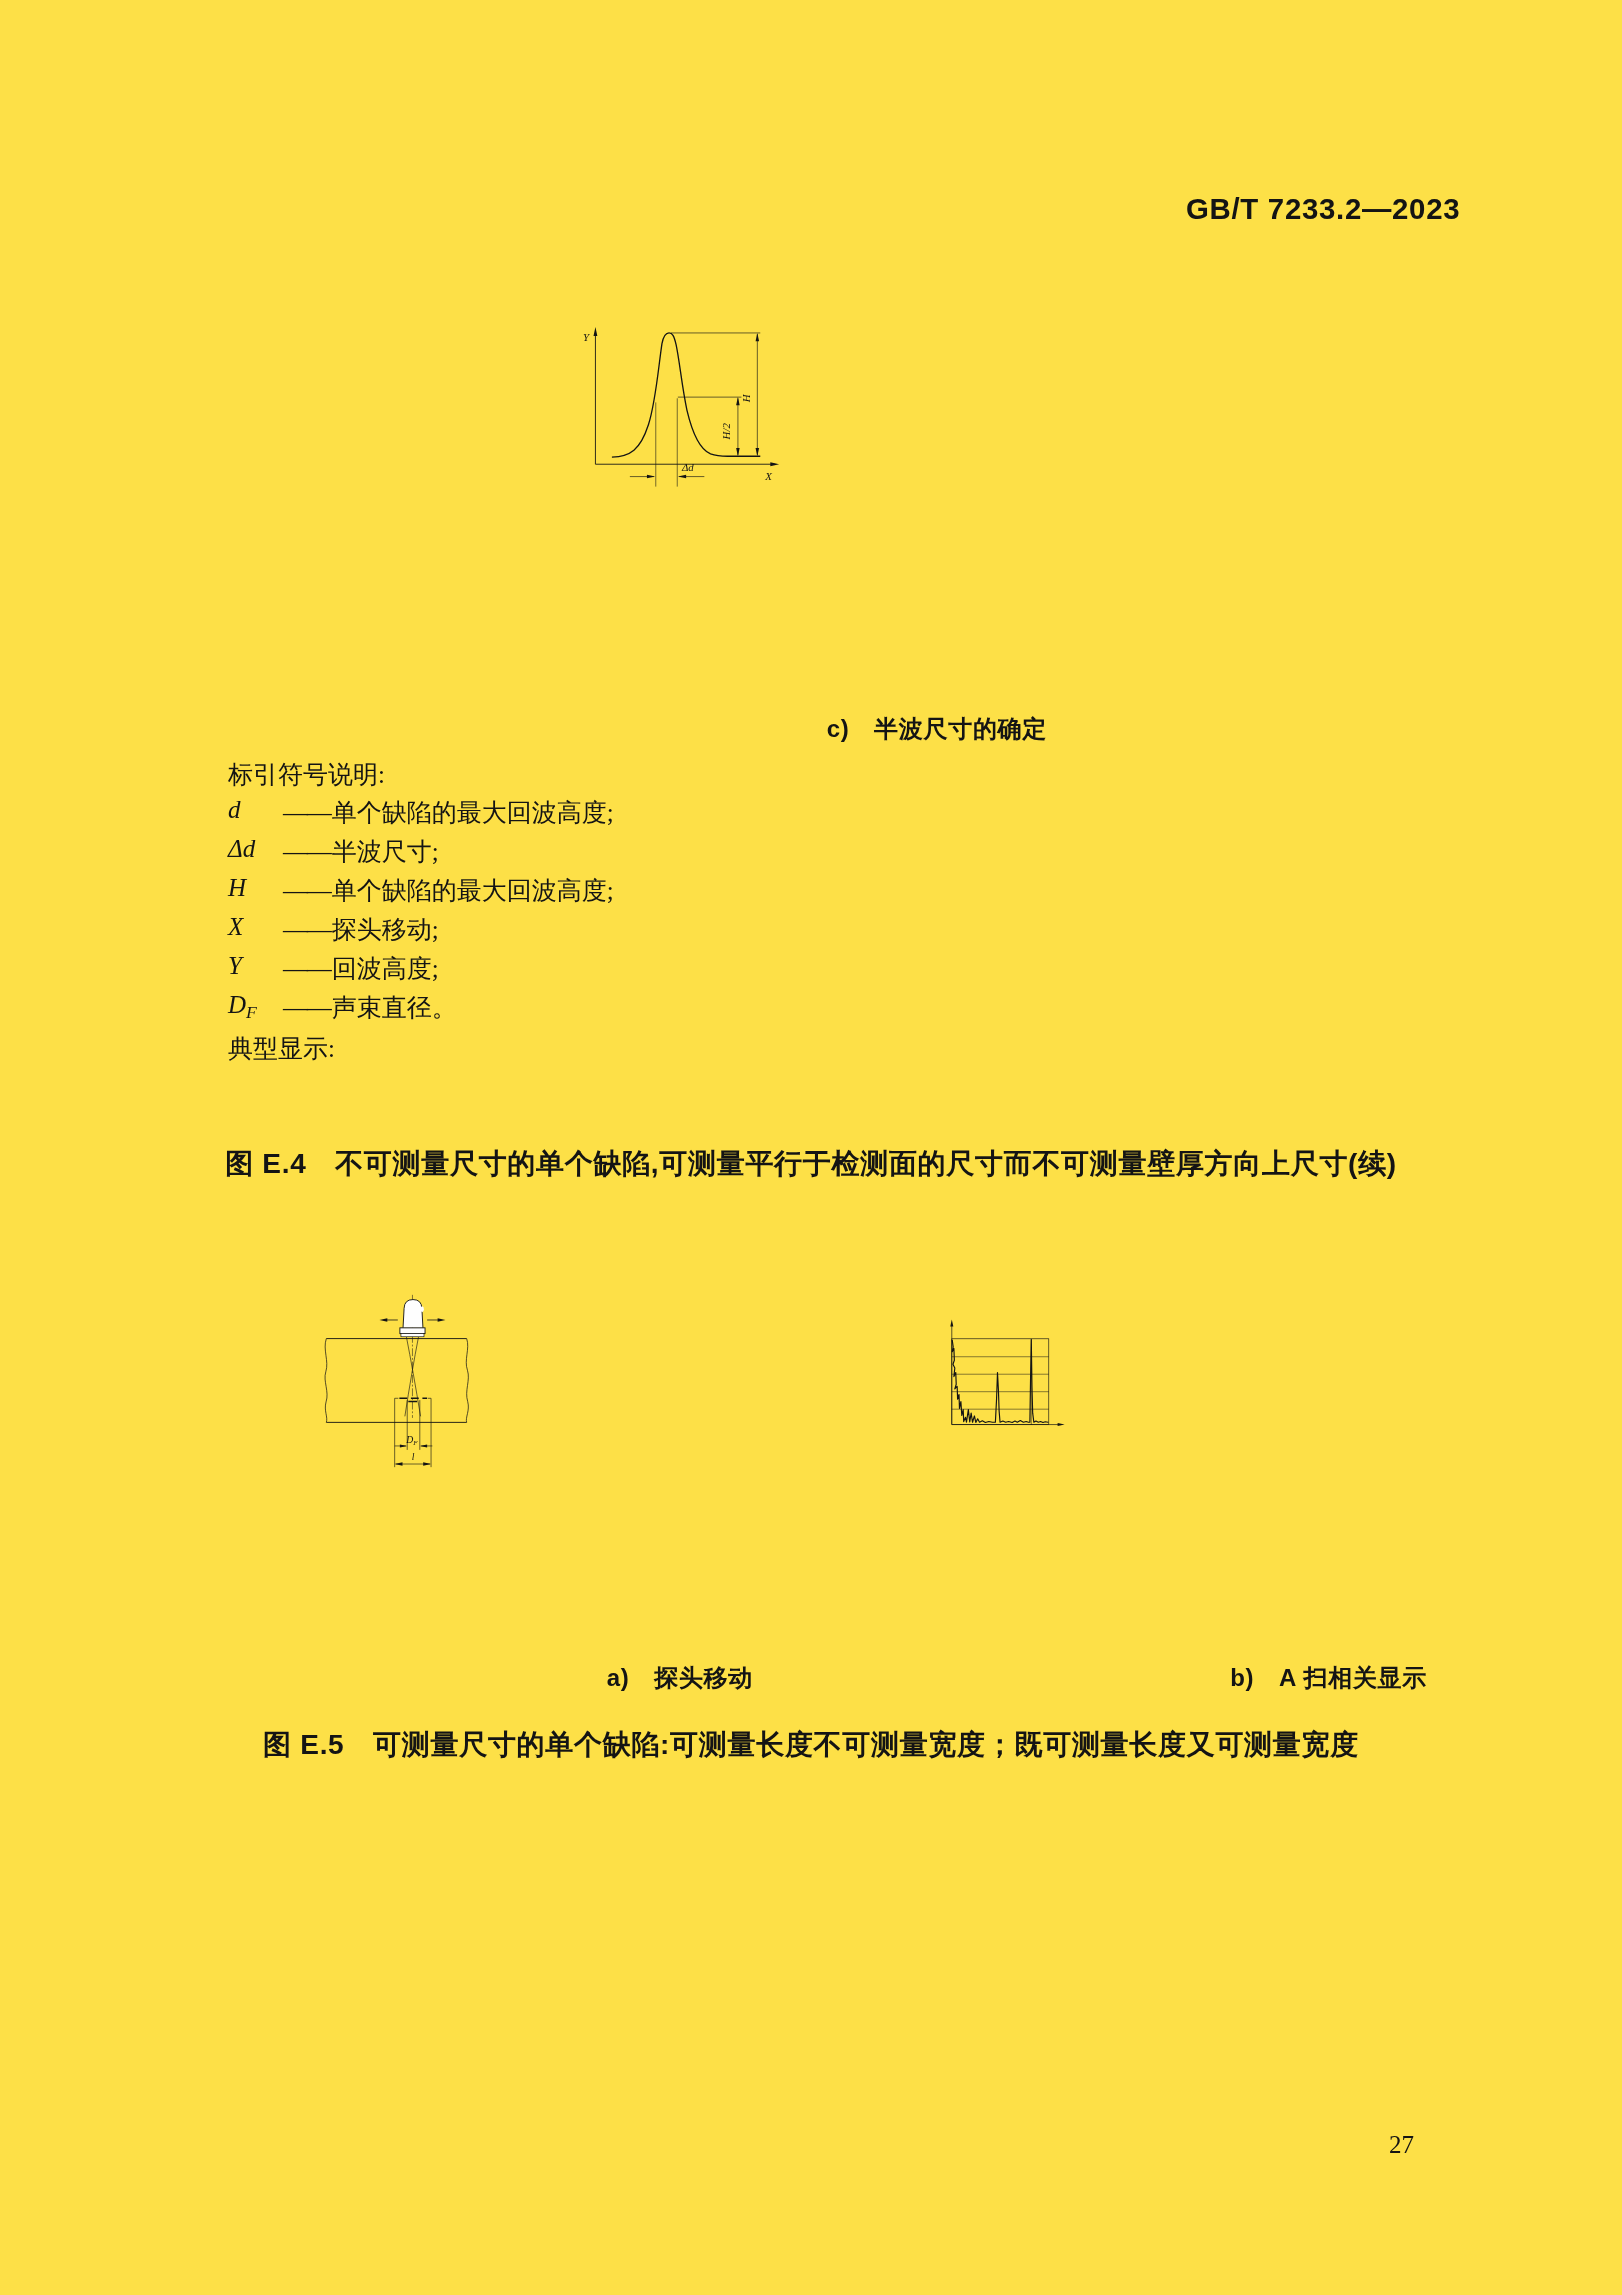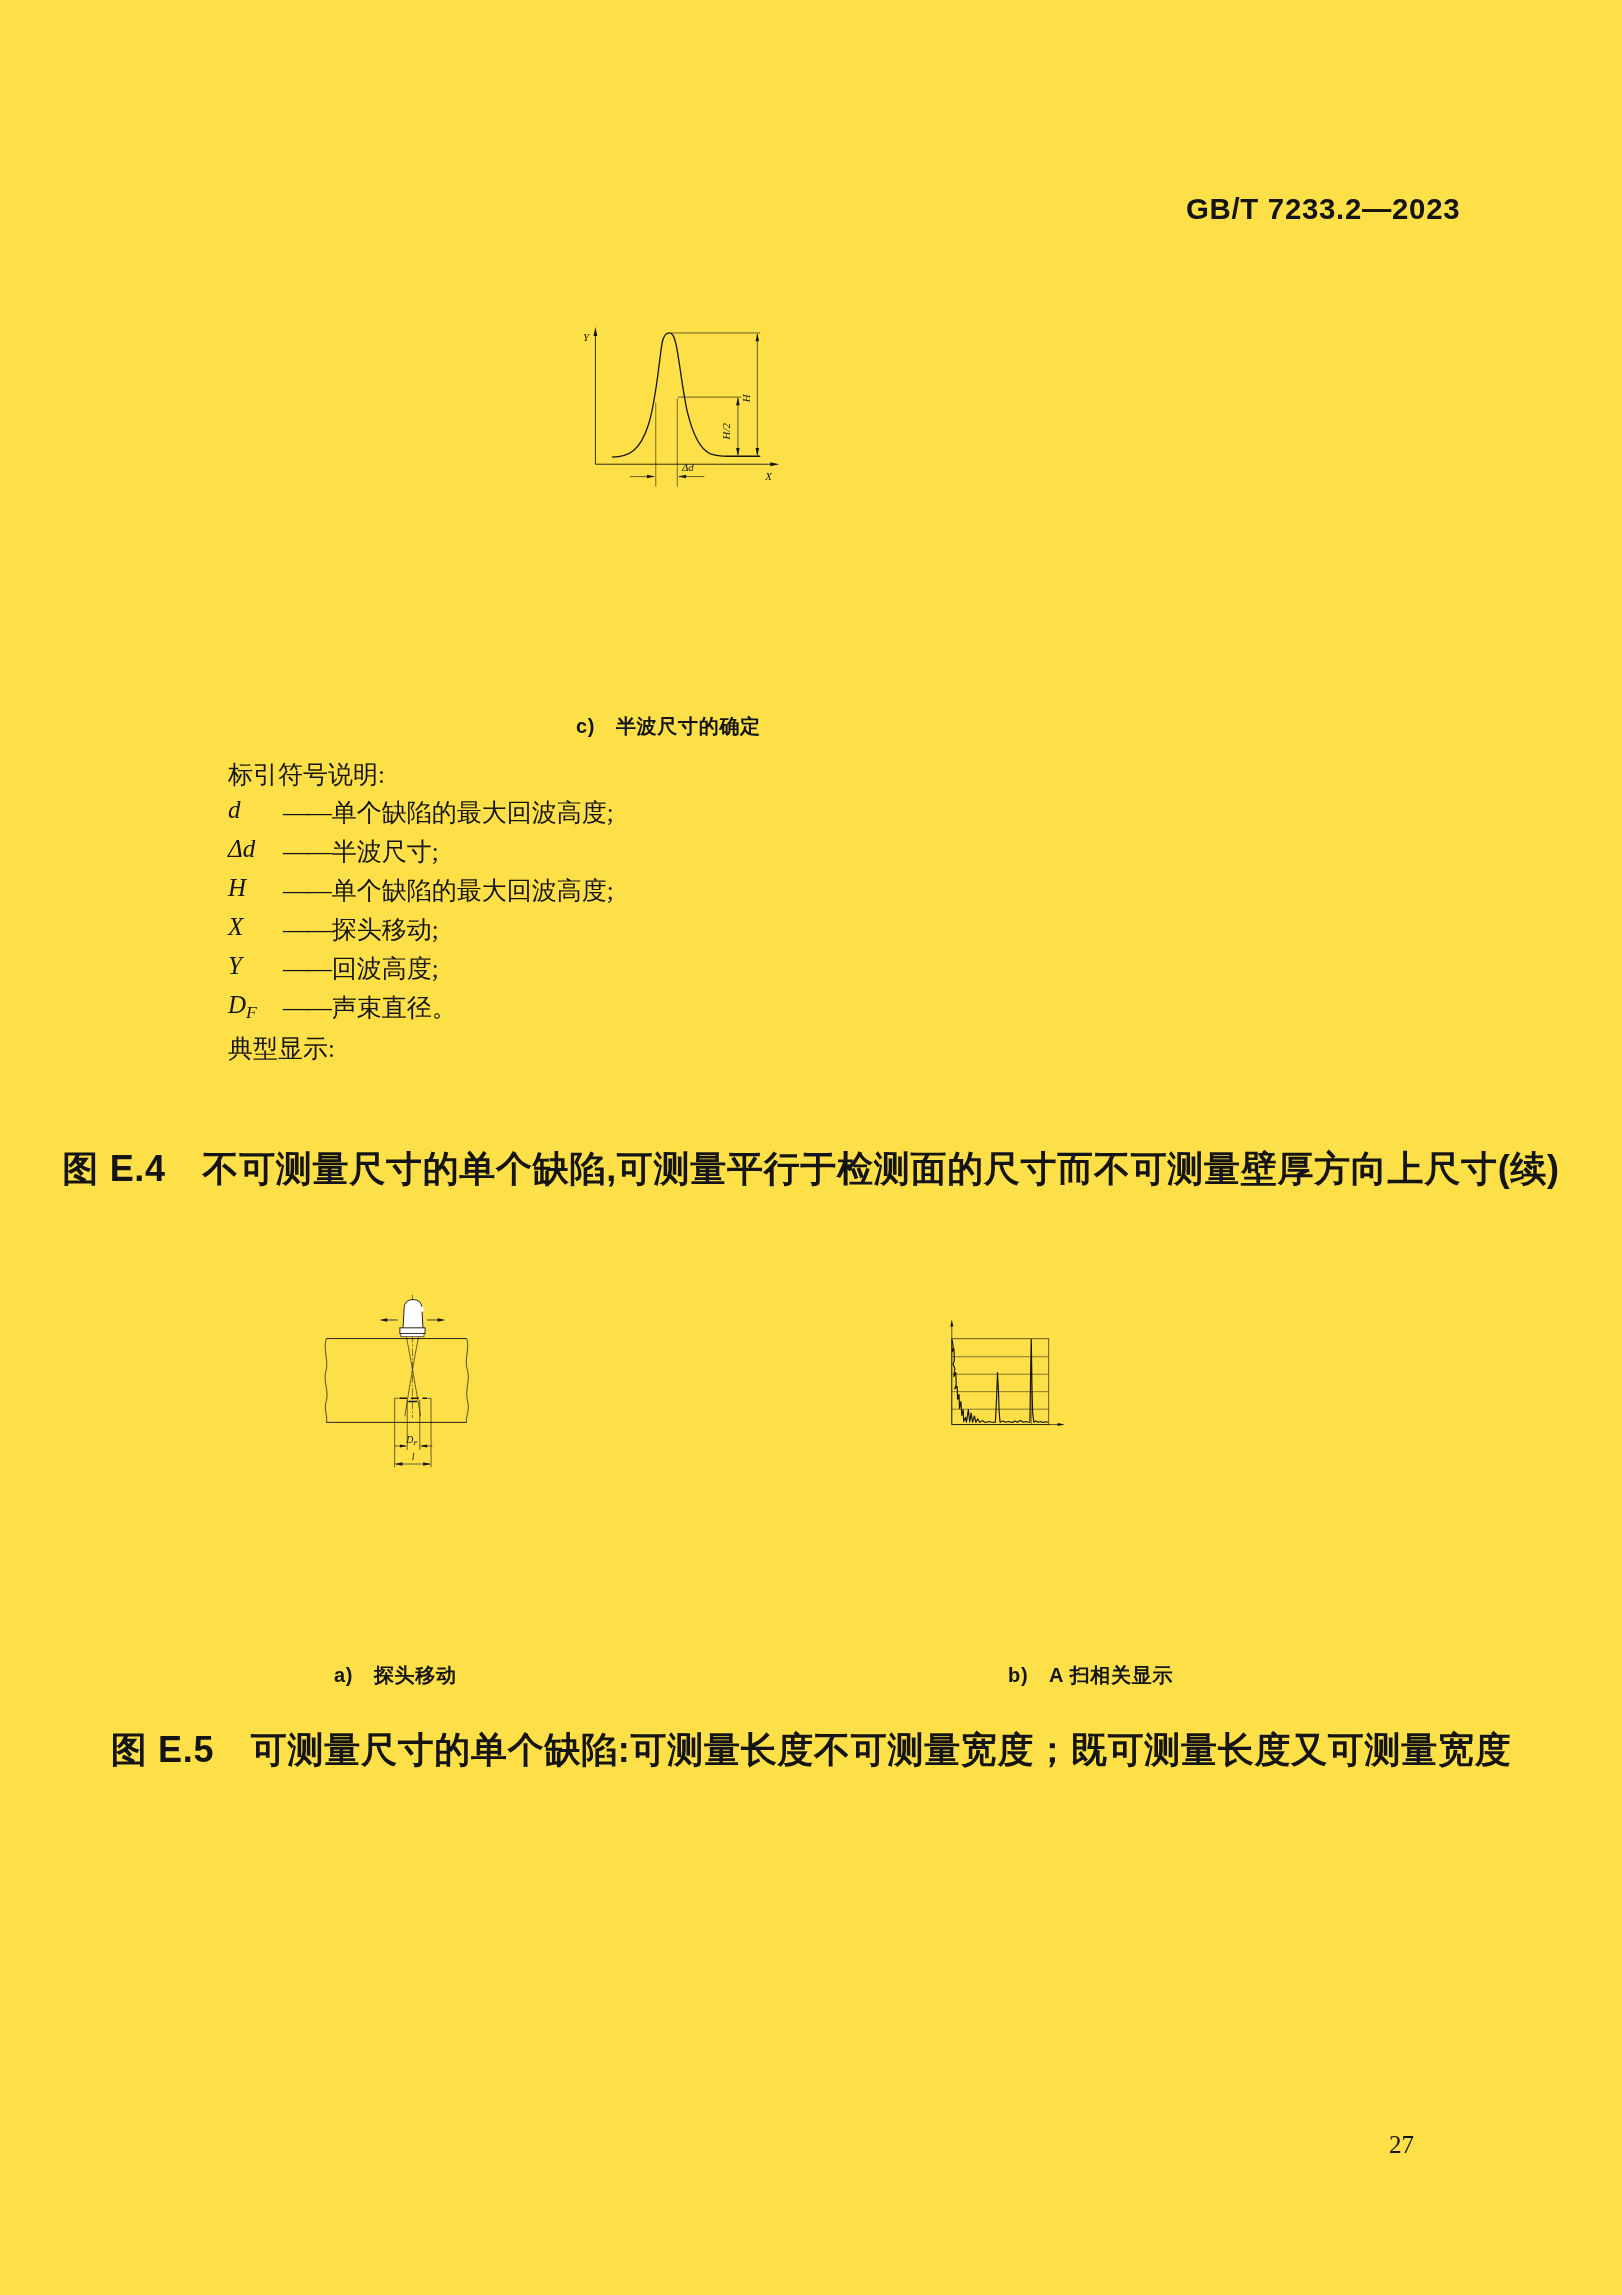--- a/index.html
+++ b/index.html
@@ -12,25 +12,25 @@
     color:#141414;
     font-family:"Liberation Serif","DejaVu Serif",serif;
   }
   .abs{position:absolute;}
   .doc-number{
     font-family:"Liberation Sans","DejaVu Sans",sans-serif;
     font-weight:bold;font-size:29.4px;letter-spacing:0.7px;
   }
   .cap{
     font-family:"Liberation Sans","DejaVu Sans",sans-serif;
-    font-weight:bold;font-size:20px;text-align:left;letter-spacing:0.7px;
+    font-weight:bold;font-size:24px;text-align:right;letter-spacing:0.7px;
   }
   .figcap{
     font-family:"Liberation Sans","DejaVu Sans",sans-serif;
-    font-weight:bold;font-size:36px;text-align:center;letter-spacing:0.7px;
+    font-weight:bold;font-size:28px;text-align:center;letter-spacing:0.7px;
     width:1622px;left:0;
   }
   .body-text{font-size:25px;}
   .sym{font-style:italic;display:inline-block;}
   .sub-f{font-size:17.7px;font-style:italic;vertical-align:-5.2px;}
   .lg-row{height:39px;display:flex;align-items:center;font-size:25px;}
   .lg-sym{width:55px;font-style:italic;flex:0 0 auto;}
   .lg-dash{flex:0 0 auto;letter-spacing:-1.3px;margin-right:1.3px;}
   .pagenum{font-size:25px;}
   svg text{fill:#141414;font-family:"Liberation Serif","DejaVu Serif",serif;font-style:italic;}

